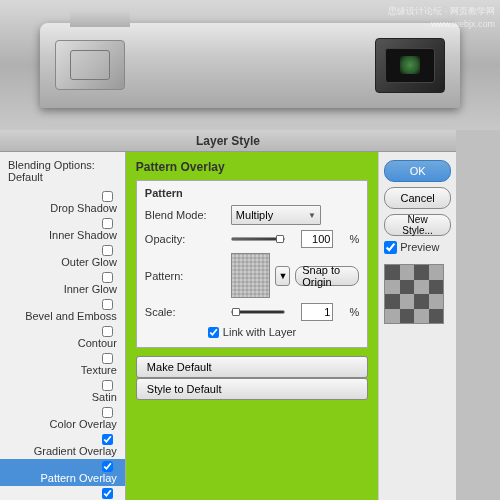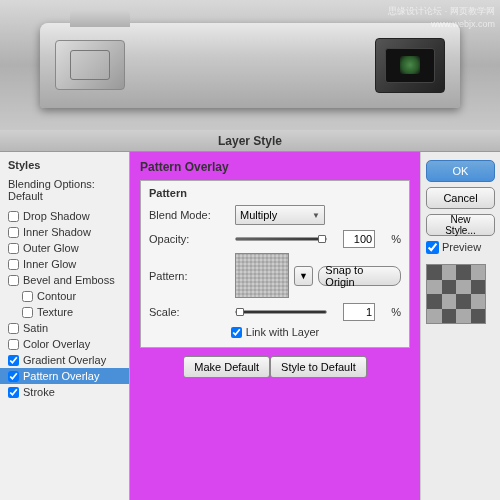--- a/index.html
+++ b/index.html
@@ -107,23 +107,23 @@
       top: 5px;
       right: 5px;
       font-size: 9px;
       color: rgba(255,255,255,0.6);
       text-align: right;
       line-height: 1.4;
     }
 
     
     #dialog-area {
-      width: 500px;
+      width: 456px;
       height: 370px;
-      background: #d946ef;
+      background: #84cc16;
       position: relative;
     }
 
     
     .dialog-titlebar {
       background: linear-gradient(180deg, #d0d0d0 0%, #b8b8b8 100%);
       height: 22px;
       display: flex;
       align-items: center;
       justify-content: center;
@@ -166,20 +166,21 @@
     }
 
     .style-item {
       display: flex;
       align-items: flex-end;
       padding: 2px 8px;
       font-size: 11px;
       color: #333;
       cursor: pointer;
       white-space: nowrap;
+      flex-direction: column;
     }
 
     .style-item.selected {
       background: #4a90d9;
       color: white;
     }
 
     .style-item input[type="checkbox"] {
       margin-right: 4px;
       width: 11px;
@@ -367,20 +368,21 @@
 
     .checkbox-row label {
       font-size: 11px;
       color: #333;
     }
 
     .bottom-btns {
       display: flex;
       justify-content: center;
       margin-top: 6px;
+      flex-direction: column;
     }
 
     .action-btn {
       height: 22px;
       padding: 0 10px;
       background: linear-gradient(180deg, #f8f8f8, #ddd);
       border: 1px solid #888;
       border-radius: 3px;
       font-size: 11px;
       cursor: pointer;
@@ -397,21 +399,21 @@
       gap: 5px;
       background: #ececec;
       border-left: 1px solid #ccc;
     }
 
     .side-btn {
       height: 22px;
       padding: 0 8px;
       background: linear-gradient(180deg, #f8f8f8, #ddd);
       border: 1px solid #888;
-      border-radius: 5px;
+      border-radius: 10px;
       font-size: 11px;
       cursor: pointer;
       text-align: center;
       display: flex;
       align-items: center;
       justify-content: center;
       width: 100%;
     }
 
     .side-btn.blue {
@@ -476,21 +478,20 @@
 
 <div id="dialog-area">
 
   <div class="dialog-titlebar">
     <span class="dialog-title">Layer Style</span>
   </div>
 
   <div class="dialog-content">
 
     <div class="styles-panel">
-      <div class="styles-header">Styles</div>
       <div class="blend-options">Blending Options: Default</div>
 
       <div class="style-item">
         <input type="checkbox" style="">
         <span>Drop Shadow</span>
       </div>
       <div class="style-item">
         <input type="checkbox" style="">
         <span>Inner Shadow</span>
       </div>

